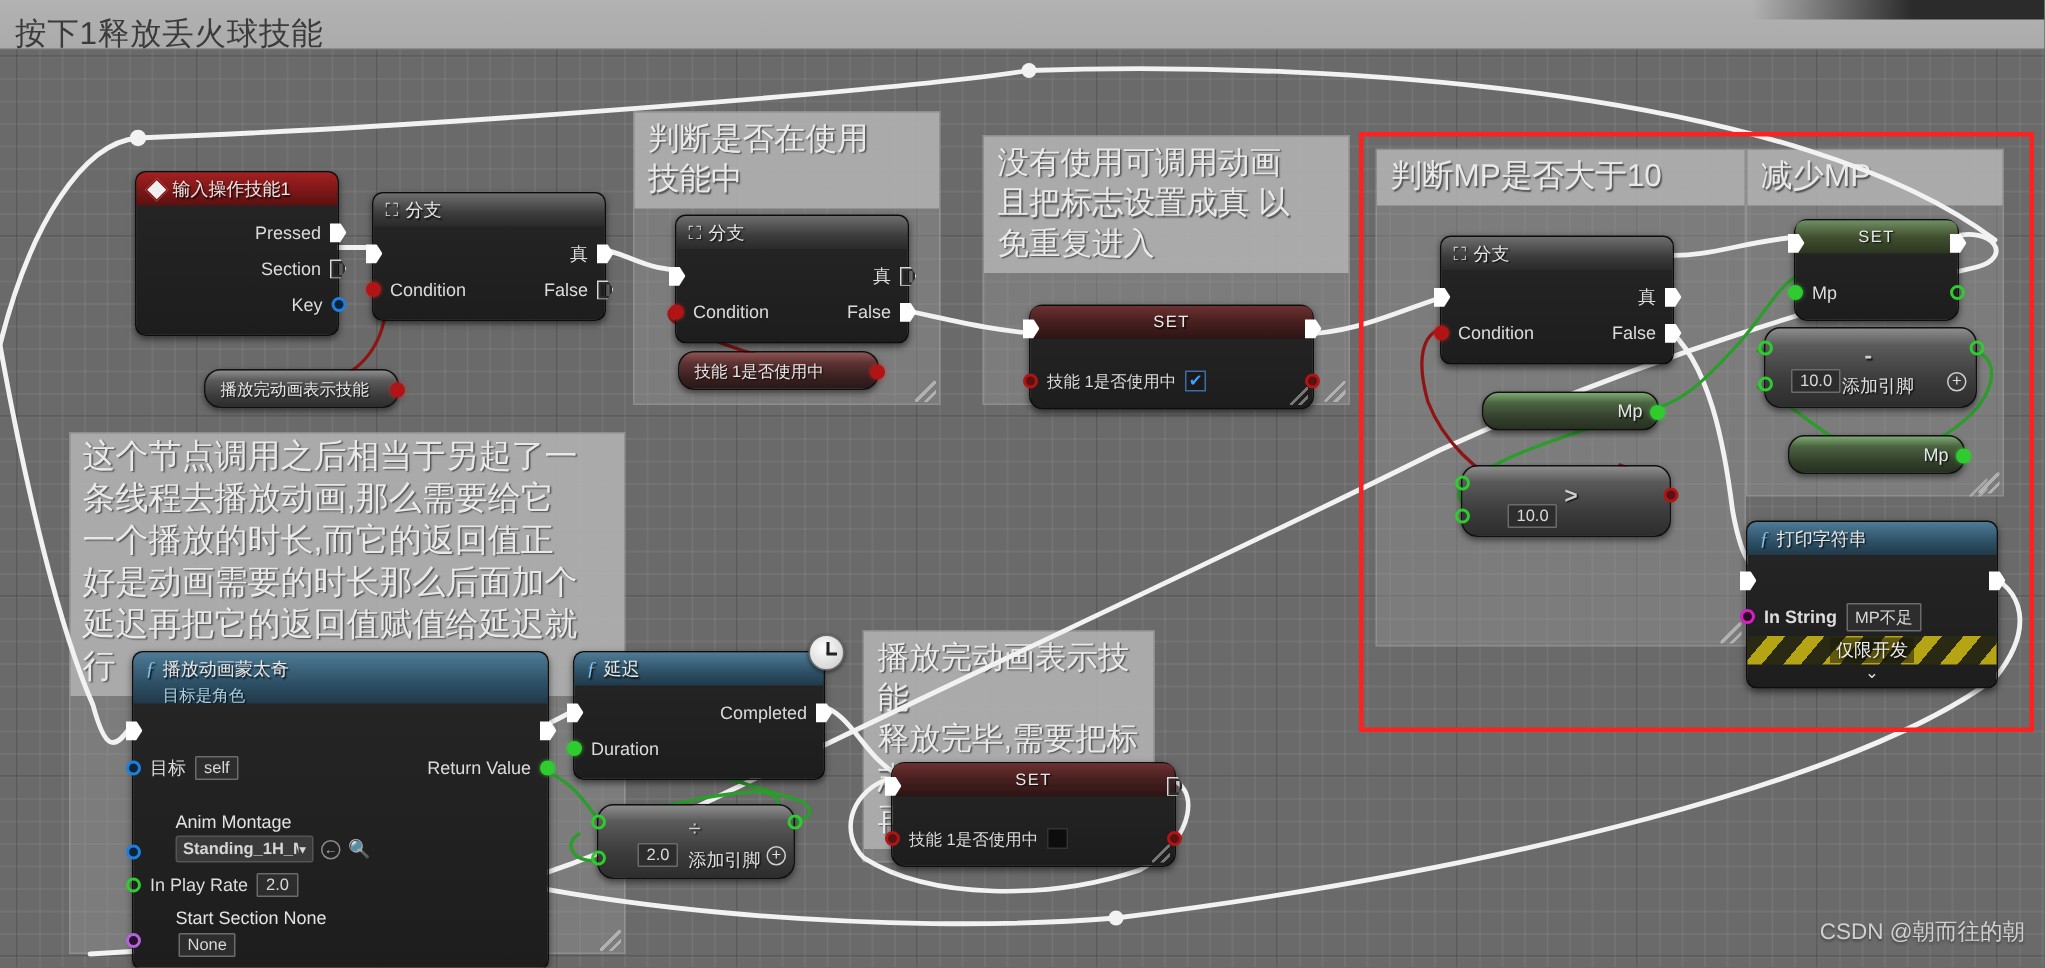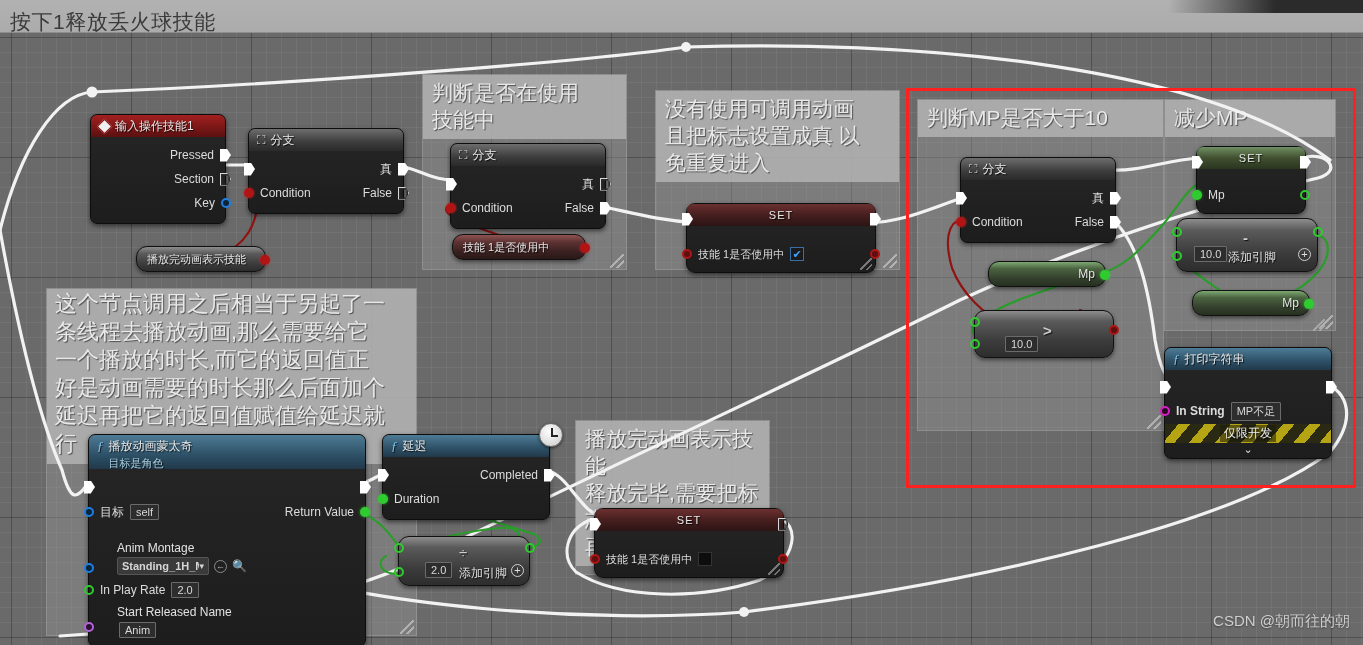--- a/index.html
+++ b/index.html
@@ -505,22 +505,22 @@
           <span style="color:#b5b5b5;font-size:12px;">🔍</span>
         </div>
       </div>
       <div class="row" style="height:26px; margin-top:2px;">
         <span class="pin-dot dot-green-h" style="margin-left:-5px;"></span>
         <span class="lbl" style="margin-left:6px;">In Play Rate</span>
         <span class="valbox" style="margin-left:6px;">2.0</span>
       </div>
       <div style="position:relative; padding-left:28px; margin-top:2px;">
         <span class="pin-dot dot-purple-h" style="position:absolute;left:-5px;top:17px;"></span>
-        <div class="lbl" style="font-size:12px;">Start Released Name</div>
-        <span class="valbox" style="margin-top:3px; margin-left:2px;">Anim</span>
+        <div class="lbl" style="font-size:12px;">Start Section None</div>
+        <span class="valbox" style="margin-top:3px; margin-left:2px;">None</span>
       </div>
     </div>
   </div>
 
   <div class="node" style="left:382px; top:434px; width:168px;">
     <div class="hdr hdr-blue">
       <span class="fnic">ƒ</span>
       <span>延迟</span>
     </div>
     <div class="body" style="padding:6px 0 8px 0;">

